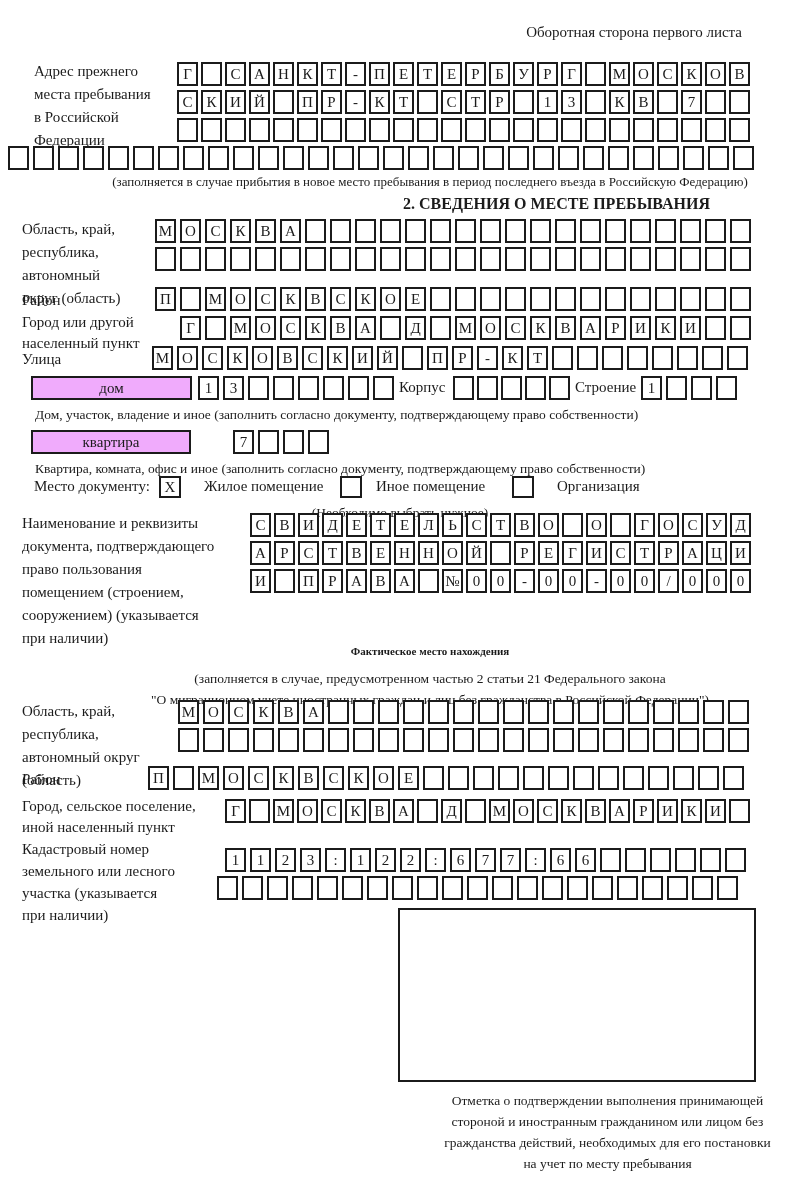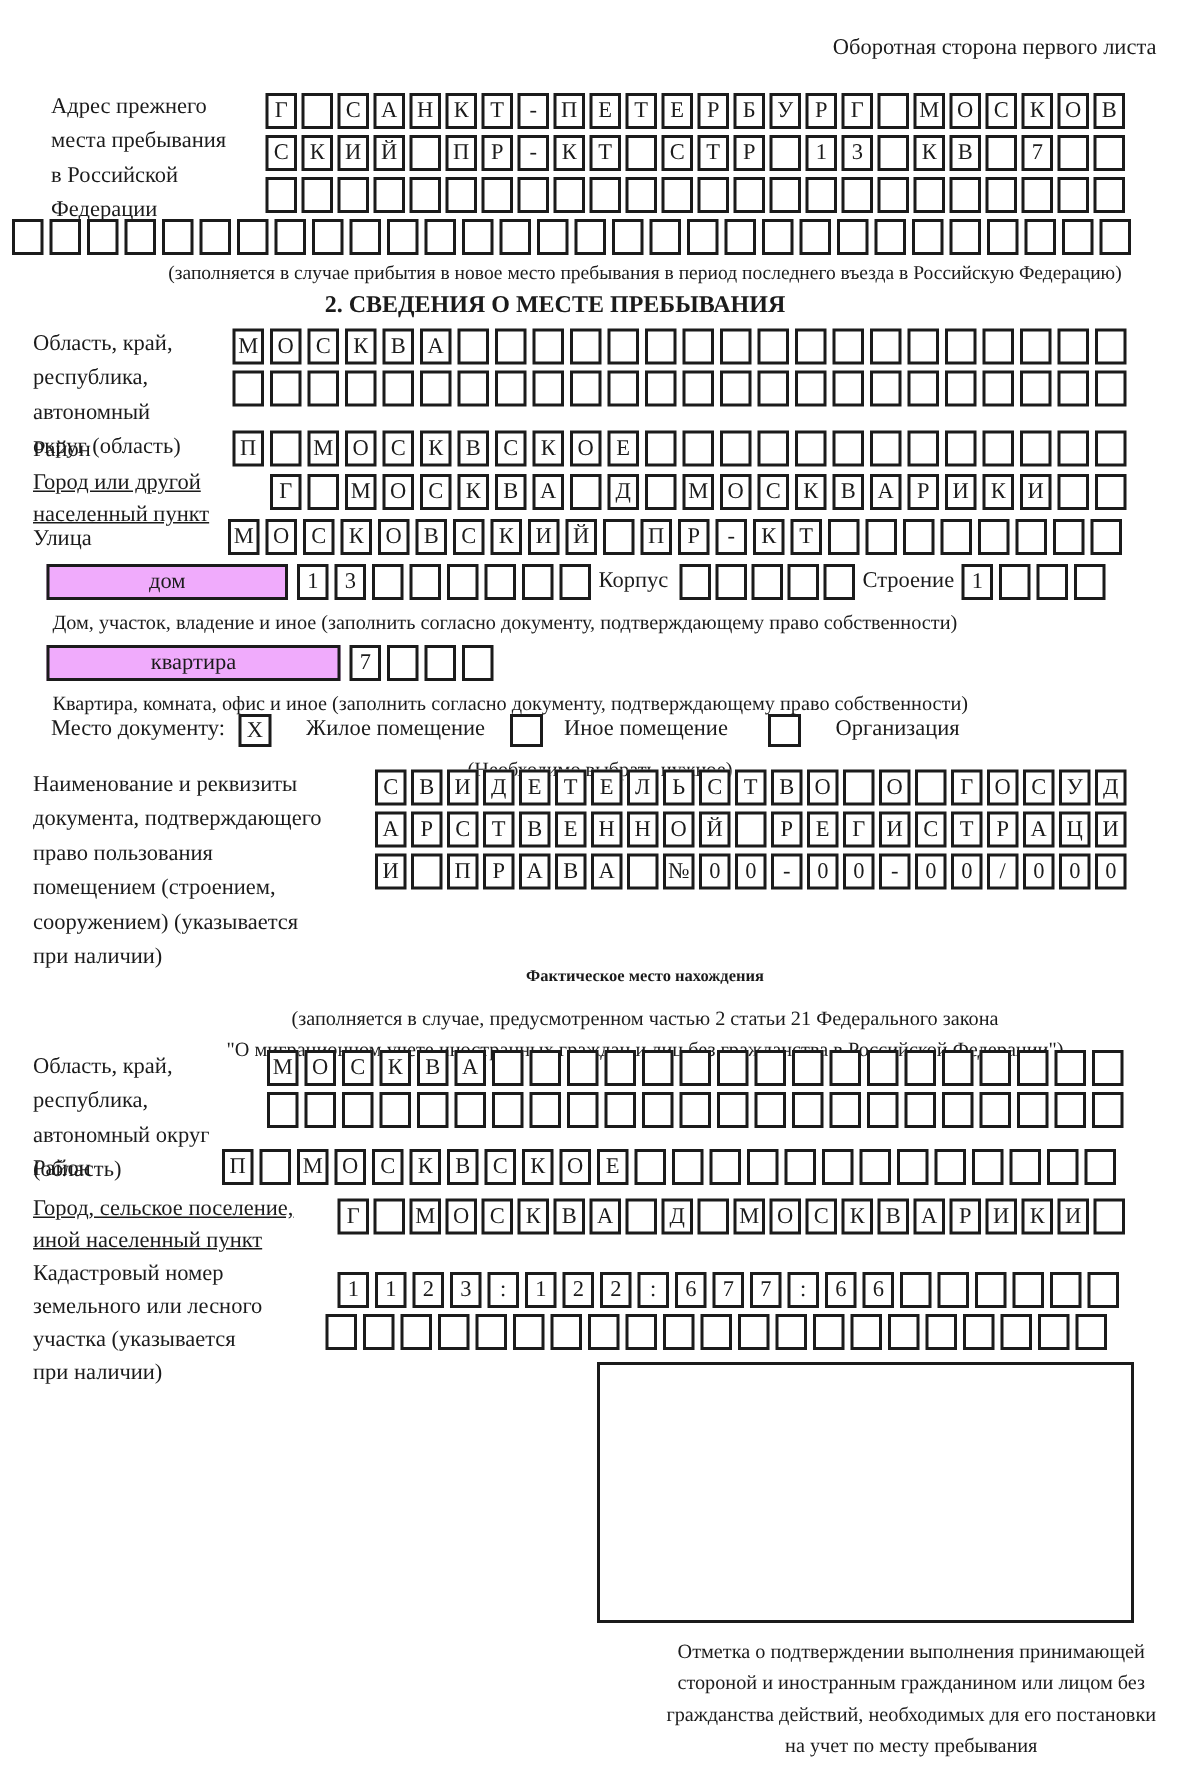--- a/index.html
+++ b/index.html
@@ -11,26 +11,26 @@
   }
   .abs{position:absolute;}
   .boxrow{display:flex;gap:4px;}
   .boxrow.g3{gap:3px;}
   .cell{
     width:21px;height:24px;box-sizing:border-box;border:2px solid var(--ink);
     display:flex;align-items:center;justify-content:center;
     font-size:15px;line-height:1;flex:0 0 auto;background:#fff;
   }
   .lbl{font-size:15px;line-height:23px;white-space:pre-line;}
-  .lbl.lh21{line-height:21px;text-decoration:underline;}
+  .lbl.lh21{line-height:21px;}
   .cap{font-size:13px;white-space:pre-line;}
   .cap135{font-size:13.5px;white-space:pre-line;line-height:21px;}
   .hdr{font-weight:bold;font-size:16px;}
   .center{text-align:center;margin-left:30px;}
-  .right{text-align:right;padding-left:29px;}
+  .right{text-align:right;}
   .longbox{
     box-sizing:border-box;height:24px;border:2px solid var(--ink);
     display:flex;align-items:center;justify-content:center;font-size:15px;background:#f0abfc;
   }
   .chk{
     width:22px;height:22px;box-sizing:border-box;border:2px solid var(--ink);
     display:flex;align-items:center;justify-content:center;font-size:15px;background:#fff;
   }
   .stamp{box-sizing:border-box;border:2px solid var(--ink);background:#fff;}
   .inline15{font-size:15px;}
@@ -149,21 +149,21 @@
     <span class="cell"></span>
     <span class="cell"></span>
     <span class="cell"></span>
     <span class="cell"></span>
     <span class="cell"></span>
     <span class="cell"></span>
     <span class="cell"></span>
   </div>
 <div class="abs cap center" style="left:0;top:174px;width:800px;">(заполняется в случае прибытия в новое место пребывания в период последнего въезда в Российскую Федерацию)</div>
 
-<div class="abs hdr center" style="left:0;top:195px;width:680px;">2. СВЕДЕНИЯ О МЕСТЕ ПРЕБЫВАНИЯ</div>
+<div class="abs hdr center" style="left:0;top:195px;width:680px;text-align:right;">2. СВЕДЕНИЯ О МЕСТЕ ПРЕБЫВАНИЯ</div>
 
 <div class="abs lbl" style="left:22px;top:218px;width:140px;">Область, край,
 республика,
 автономный
 округ (область)</div>
 <div class="abs boxrow" style="left:155px;top:219px;">
     <span class="cell">М</span>
     <span class="cell">О</span>
     <span class="cell">С</span>
     <span class="cell">К</span>
@@ -320,21 +320,21 @@
   </div>
 <div class="abs inline15" style="left:575px;top:379px;">Строение</div>
 <div class="abs boxrow" style="left:641px;top:376px;">
     <span class="cell">1</span>
     <span class="cell"></span>
     <span class="cell"></span>
     <span class="cell"></span>
   </div>
 <div class="abs cap135" style="left:35px;top:404px;">Дом, участок, владение и иное (заполнить согласно документу, подтверждающему право собственности)</div>
 
-<div class="abs longbox" style="left:31px;top:430px;width:196px;">квартира</div>
+<div class="abs longbox" style="left:31px;top:430px;width:160px;">квартира</div>
 <div class="abs boxrow" style="left:233px;top:430px;">
     <span class="cell">7</span>
     <span class="cell"></span>
     <span class="cell"></span>
     <span class="cell"></span>
   </div>
 <div class="abs cap135" style="left:35px;top:458px;">Квартира, комната, офис и иное (заполнить согласно документу, подтверждающему право собственности)</div>
 
 <div class="abs inline15" style="left:34px;top:478px;">Место документу:</div>
 <div class="abs chk" style="left:159px;top:476px;">X</div>

